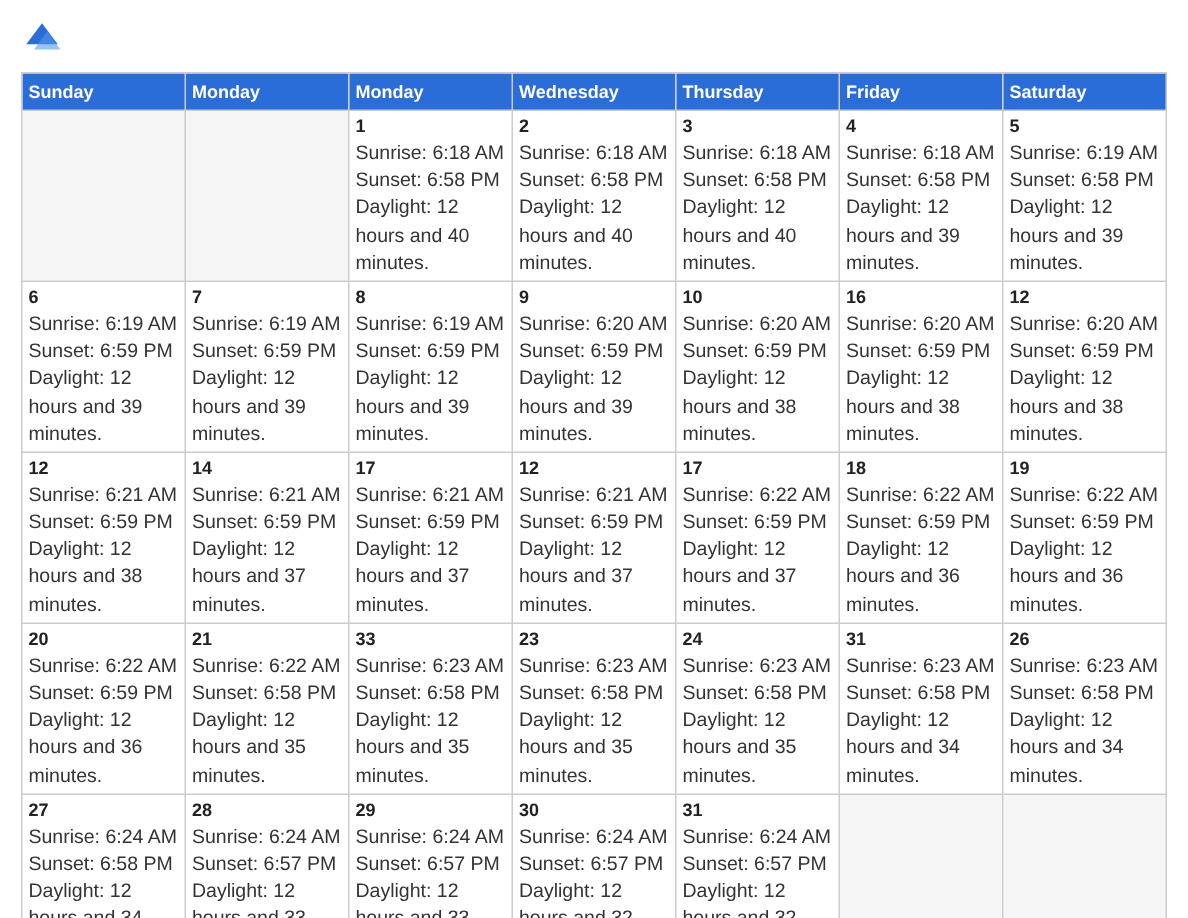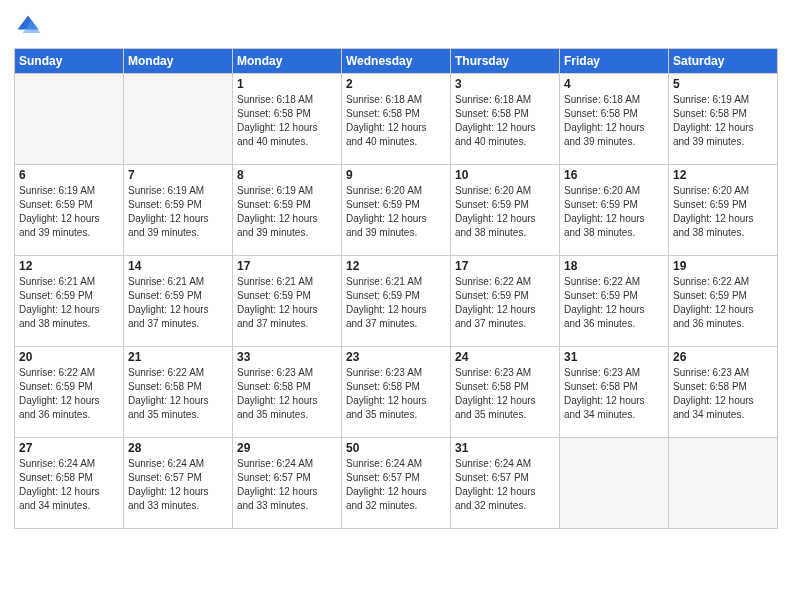--- a/index.html
+++ b/index.html
@@ -88,21 +88,21 @@
       background: #f5f5f5;
     }
     .day-num {
       font-size: 12px;
       font-weight: bold;
       color: #222;
       display: block;
       margin-bottom: 2px;
     }
     .day-info {
-      font-size: 10px;
+      font-size: 13px;
       color: #333;
       line-height: 1.4;
     }
   </style>
 </head>
 <body>
 
 <div class="page">
   <div class="header">
     <div class="logo">
@@ -255,21 +255,21 @@
           </td>
           <td>
             <span class="day-num">28</span>
             <div class="day-info">Sunrise: 6:24 AM<br>Sunset: 6:57 PM<br>Daylight: 12 hours and 33 minutes.</div>
           </td>
           <td>
             <span class="day-num">29</span>
             <div class="day-info">Sunrise: 6:24 AM<br>Sunset: 6:57 PM<br>Daylight: 12 hours and 33 minutes.</div>
           </td>
           <td>
-            <span class="day-num">50</span>
+            <span class="day-num">30</span>
             <div class="day-info">Sunrise: 6:24 AM<br>Sunset: 6:57 PM<br>Daylight: 12 hours and 32 minutes.</div>
           </td>
           <td>
             <span class="day-num">31</span>
             <div class="day-info">Sunrise: 6:24 AM<br>Sunset: 6:57 PM<br>Daylight: 12 hours and 32 minutes.</div>
           </td>
           <td class="empty"></td>
           <td class="empty"></td>
         </tr>
       </tbody>

